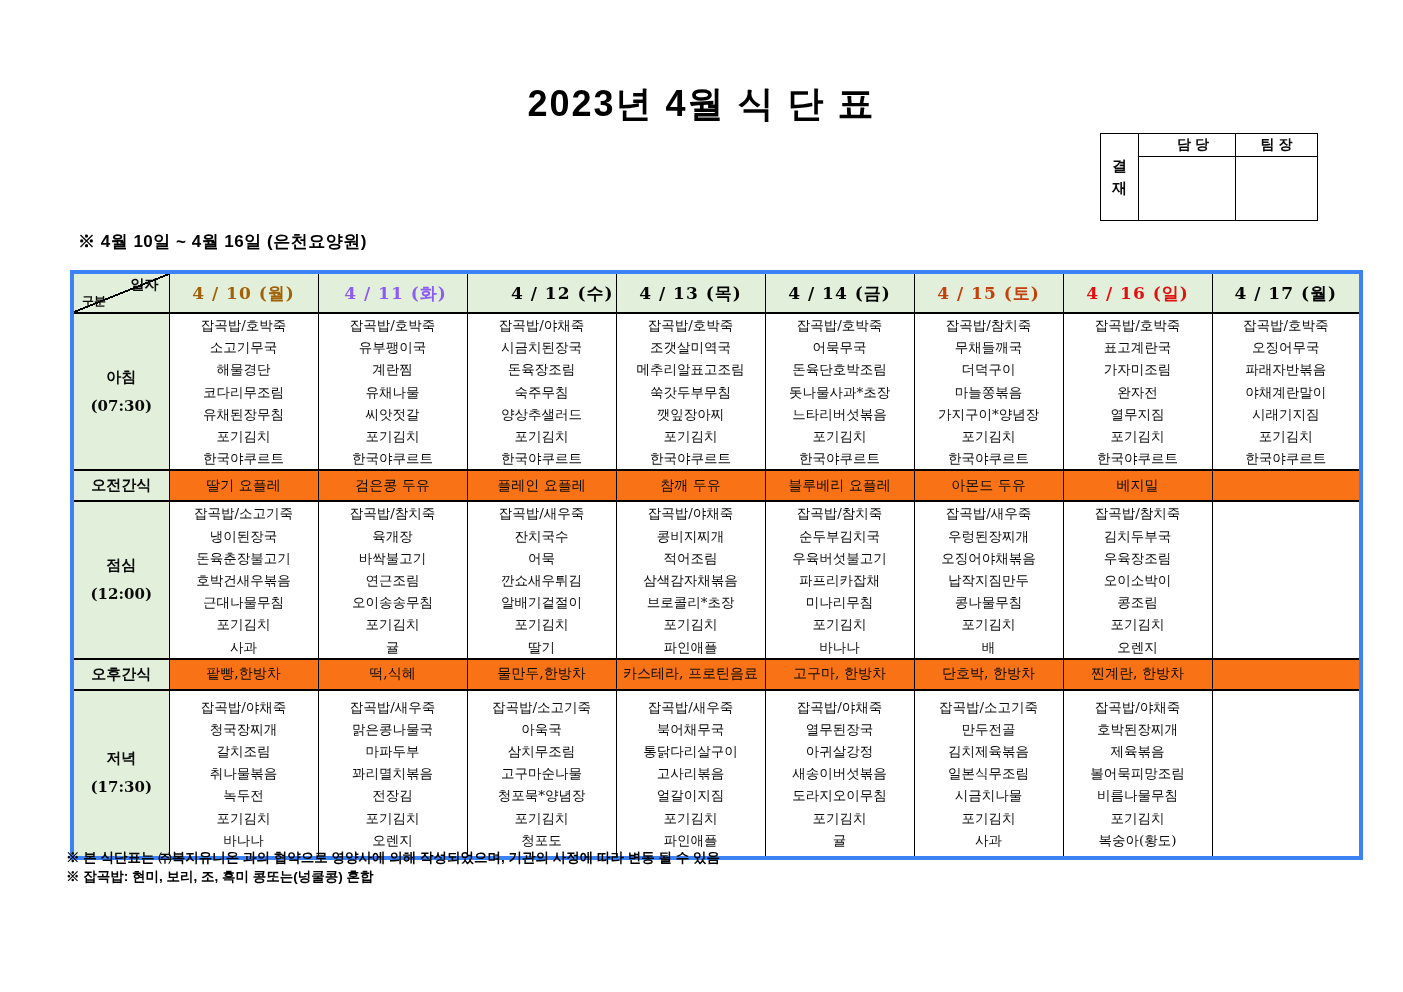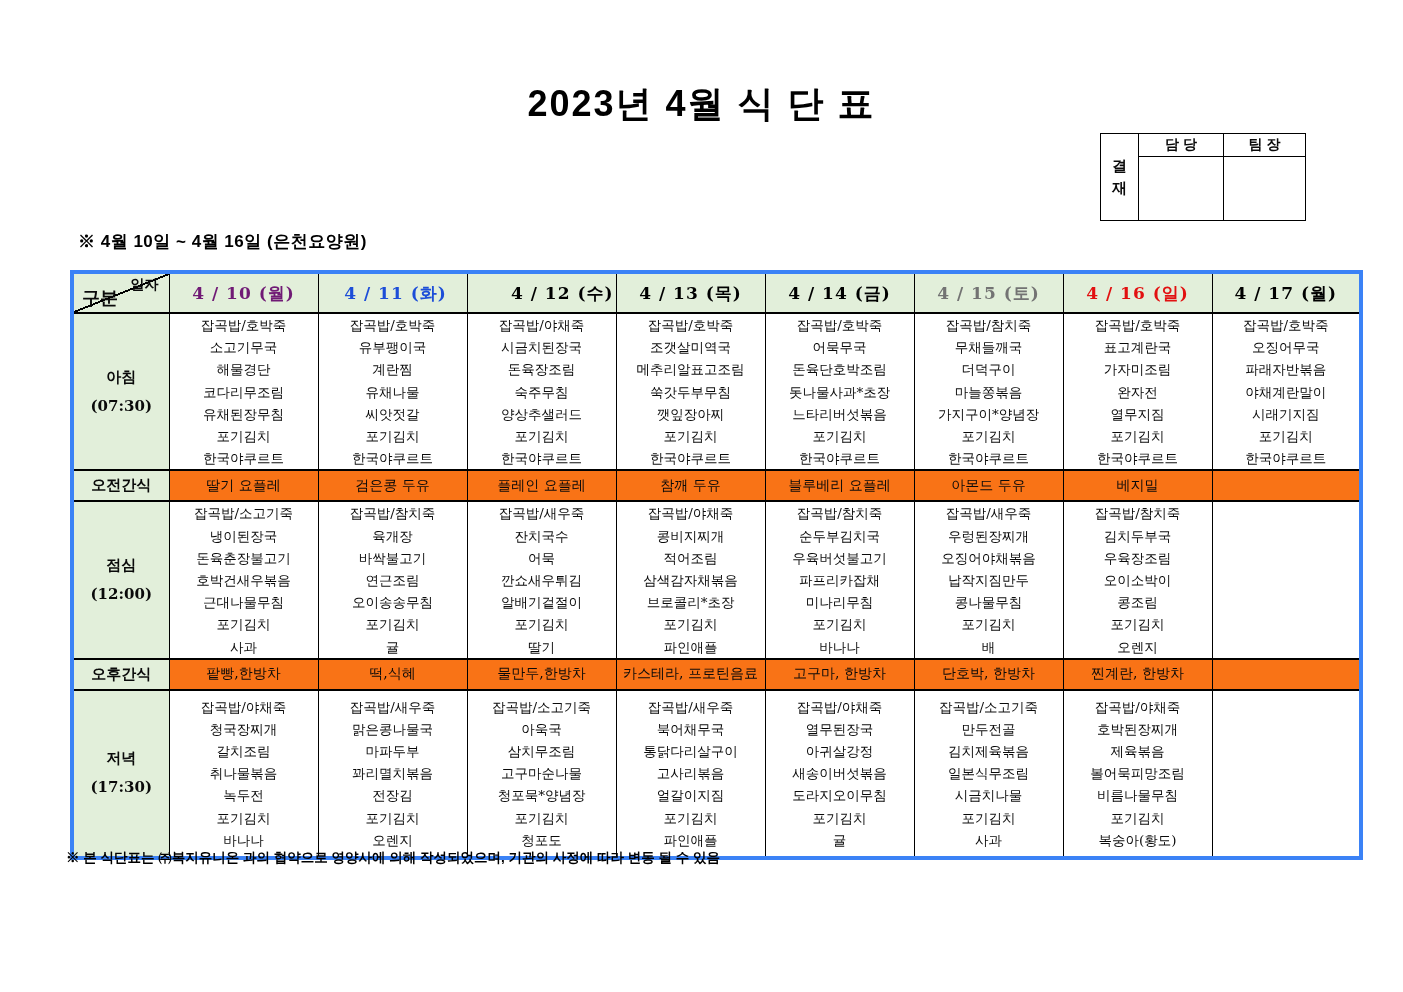--- a/index.html
+++ b/index.html
@@ -19,21 +19,21 @@
     table-layout:fixed;
   }
   .approval td, .approval th {
     border:1.5px solid #000; padding:0; text-align:center;
     font-family:"Liberation Sans", sans-serif; font-weight:bold; font-size:14px;
   }
   .approval .stamp {
     width:37px; white-space:pre-line; line-height:22px; font-size:15px;
   }
   .approval .head { height:22px; }
-  .approval .c1 { width:84px; }
+  .approval .c1 { width:84px;padding-left:12px; }
   .approval .c2 { width:81px; }
   .approval .blank { height:63px; background:#fff; }
   .subtitle {
     position:absolute; left:78px; top:230px;
     font-family:"Liberation Sans", sans-serif; font-weight:bold;
     font-size:17px; color:#000; letter-spacing:0.5px;
   }
   
   .menu-wrap { position:absolute; left:70px; top:270px; }
   table.menu {
@@ -52,21 +52,21 @@
     height:38px; font-size:17px; font-weight:bold; letter-spacing:1px;
   }
   td.corner {
     position:relative; height:38px;
     background-color:#e2efda;
     background-image:linear-gradient(to bottom right,
       transparent calc(50% - 1px), #000 calc(50% - 1px),
       #000 calc(50% + 1px), transparent calc(50% + 1px));
   }
   .corner-top   { position:absolute; top:2px; right:10px; font-size:14px; font-weight:bold; }
-  .corner-bottom{ position:absolute; bottom:2px; left:8px; font-size:18px; font-weight:bold; }
+  .corner-bottom{ position:absolute; bottom:2px; left:8px; font-size:12px; font-weight:bold; }
   td.row-label {
     font-weight:bold; font-size:15px; white-space:pre-line; line-height:29px;
   }
   td.meal {
     font-size:13.5px; line-height:22.2px; white-space:pre-line; height:154px;
   }
   td.meal-tall { height:165px; }
   td.snack { font-size:14px; height:23px; }
   .footnotes {
     position:absolute; left:66px; top:848px;
@@ -108,26 +108,26 @@
         <col>
         <col>
         <col>
   </colgroup>
   <tbody>
     <tr>
       <td class="corner">
         <span class="corner-top">일자</span>
         <span class="corner-bottom">구분</span>
       </td>
-      <td class="date-h green" style="color: #701a75;">4 / 10 (월)</td>
-      <td class="date-h green" style="color: #1d4ed8; padding-left: 8px;">4 / 11 (화)</td>
+      <td class="date-h green" style="color: #a16207;">4 / 10 (월)</td>
+      <td class="date-h green" style="color: #8b5cf6; padding-left: 8px;">4 / 11 (화)</td>
       <td class="date-h green" style="color: rgb(0, 0, 0); text-align: right;">4 / 12 (수)</td>
       <td class="date-h green" style="color: rgb(0, 0, 0);">4 / 13 (목)</td>
       <td class="date-h green" style="color: rgb(0, 0, 0);">4 / 14 (금)</td>
-      <td class="date-h green" style="color: #737373;">4 / 15 (토)</td>
+      <td class="date-h green" style="color: #c2410c;">4 / 15 (토)</td>
       <td class="date-h green" style="color: rgb(226, 17, 17);">4 / 16 (일)</td>
       <td class="date-h green" style="color: rgb(0, 0, 0);">4 / 17 (월)</td>
     </tr>
     <tr>
       <td class="row-label green">아침
 (07:30)</td>
       <td class="meal">잡곡밥/호박죽
 소고기무국
 해물경단
 코다리무조림
@@ -313,13 +313,14 @@
 포기김치
 복숭아(황도)</td>
       <td class="meal meal-tall"></td>
     </tr>
   </tbody>
 </table>
 </div>
 
 <div class="footnotes">
   <div>※ 본 식단표는 ㈜복지유니온 과의 협약으로 영양사에 의해 작성되었으며, 기관의 사정에 따라 변동 될 수 있음</div>
+  <div>※ 잡곡밥: 현미, 보리, 조, 흑미 콩또는(넝쿨콩) 혼합</div>
 </div>
 
 </body></html>

